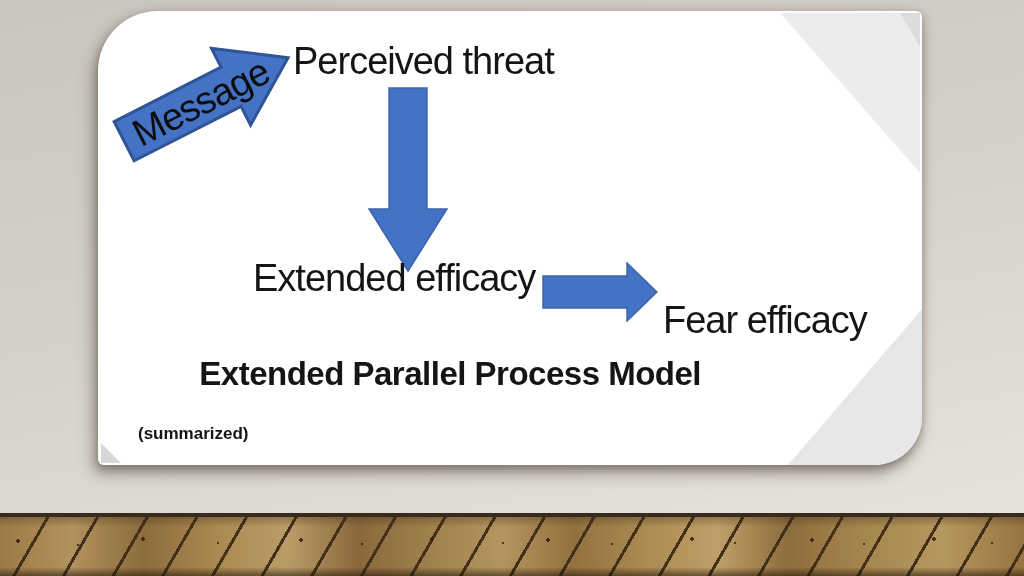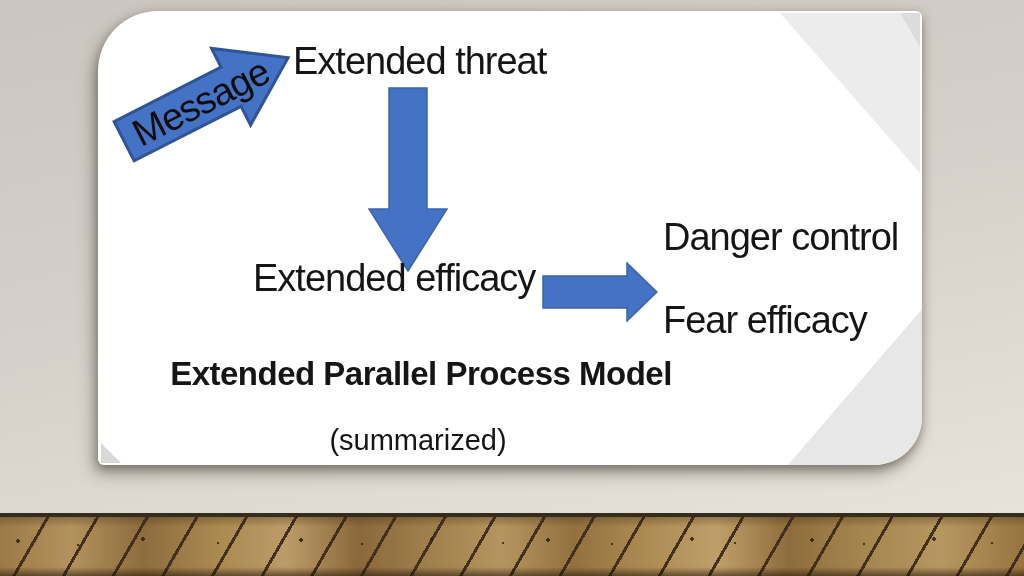--- a/index.html
+++ b/index.html
@@ -93,33 +93,33 @@
     width: 172px;
     text-align: center;
     font-size: 38px;
     letter-spacing: -1px;
     color: #0d0d0d;
   }
   .slide-title {
     position: absolute;
     left: 43px; top: 344px;
     width: 560px;
-    text-align: center;
+    text-align: right;
     font-size: 33px;
     font-weight: bold;
     letter-spacing: -0.5px;
     color: var(--label-text);
   }
   .slide-subtitle {
     position: absolute;
     left: 40px; top: 413px;
     width: 560px;
-    text-align: center;
-    font-size: 29px;
-    font-weight: normal;
+    text-align: left;
+    font-size: 17px;
+    font-weight: bold;
     color: var(--label-text);
   }
 </style>
 </head>
 <body>
 
 <div class="stage">
 
   <div class="slide">
 
@@ -128,33 +128,32 @@
     <div class="corner corner-br"></div>
     <div class="corner corner-bl"></div>
 
     <div class="message-wrap">
       <svg class="arrow outlined" width="190" height="92" viewBox="0 0 190 92">
         <polygon points="2,24 122,24 122,3 186,46 122,89 122,68 2,68"></polygon>
       </svg>
       <div class="message-label">Message</div>
     </div>
 
-    <div class="label" style="left:195px; top:30px;">Extended threat</div>
+    <div class="label" style="left:195px; top:30px;">Perceived threat</div>
 
     <svg class="arrow subtle" style="left:270px; top:76px;" width="80" height="186" viewBox="0 0 80 186">
       <polygon points="21,1 59,1 59,122 79,122 40,184 1,122 21,122"></polygon>
     </svg>
 
     <div class="label" style="left:155px; top:247px;">Extended efficacy</div>
 
     <svg class="arrow subtle" style="left:444px; top:251px;" width="116" height="60" viewBox="0 0 116 60">
       <polygon points="1,14 85,14 85,1 115,30 85,59 85,46 1,46"></polygon>
     </svg>
 
-    <div class="label" style="left:565px; top:206px;">Danger control</div>
 
     <div class="label" style="left:565px; top:289px;">Fear efficacy</div>
 
     <div class="slide-title">Extended Parallel Process Model</div>
     <div class="slide-subtitle">(summarized)</div>
   </div>
 
   <div class="floor"></div>
 </div>
 

